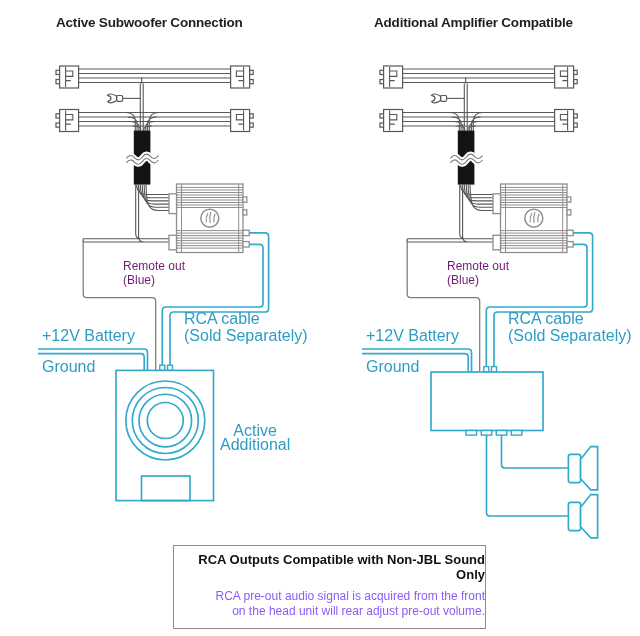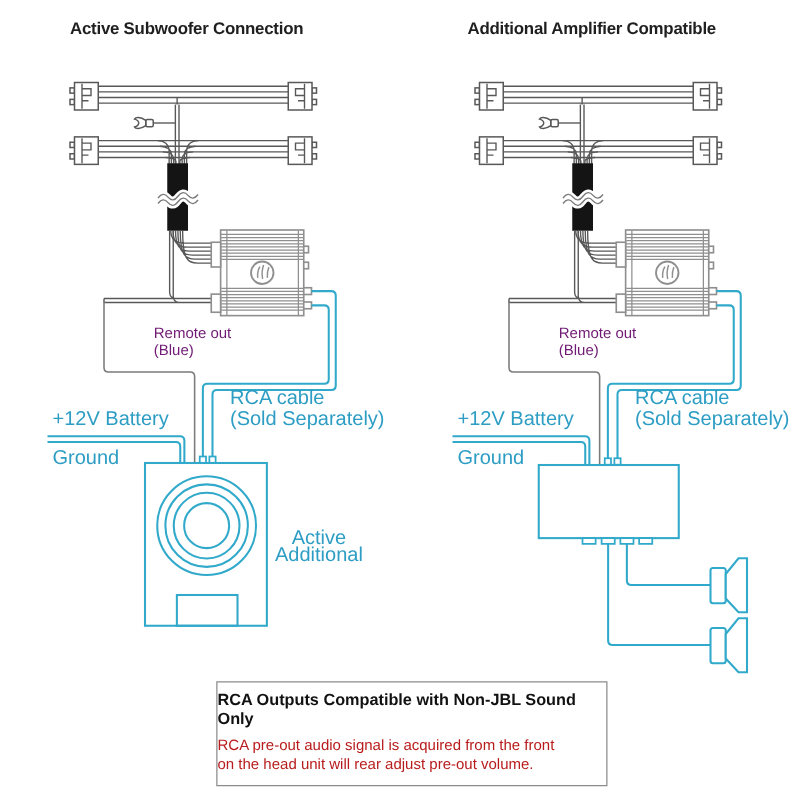--- a/index.html
+++ b/index.html
@@ -17,23 +17,23 @@
   .af {stroke:var(--amp);stroke-width:1.3;fill:#fff;}
   .bk {stroke:#7a7a7a;stroke-width:1.1;fill:none;}
   
   .t{position:absolute;white-space:nowrap;}
   .title{font-size:13.5px;line-height:20px;font-weight:bold;color:var(--ink);letter-spacing:-0.2px;}
   .dark{font-size:12px;line-height:14px;color:#701a75;margin-left:36px;}
   .cy{font-size:16px;color:var(--cyan_text);}
   .lh14{line-height:14px;text-align:center;} .lh16{line-height:16.5px;} .lh17{line-height:17px;}
   .center{text-align:center;}
   #notebox{position:absolute;left:173px;top:545px;width:311px;height:82px;
-           border:1.5px solid var(--note_border);background:#fff;text-align:left;}
+           border:1.5px solid var(--note_border);background:#fff;text-align:right;}
   #notebox .nt{margin-top:6px;font-size:13px;font-weight:bold;color:#111;}
-  #notebox .nb{margin-top:7px;font-size:12px;line-height:15.2px;color:#b91c1c;}
+  #notebox .nb{margin-top:7px;font-size:12px;line-height:15.2px;color:#8b5cf6;}
 </style>
 </head>
 <body>
 
 <div id="stage">
 
   <svg id="art" width="640" height="636" viewBox="0 0 640 636">
     <defs>
       <g id="harness">
 

